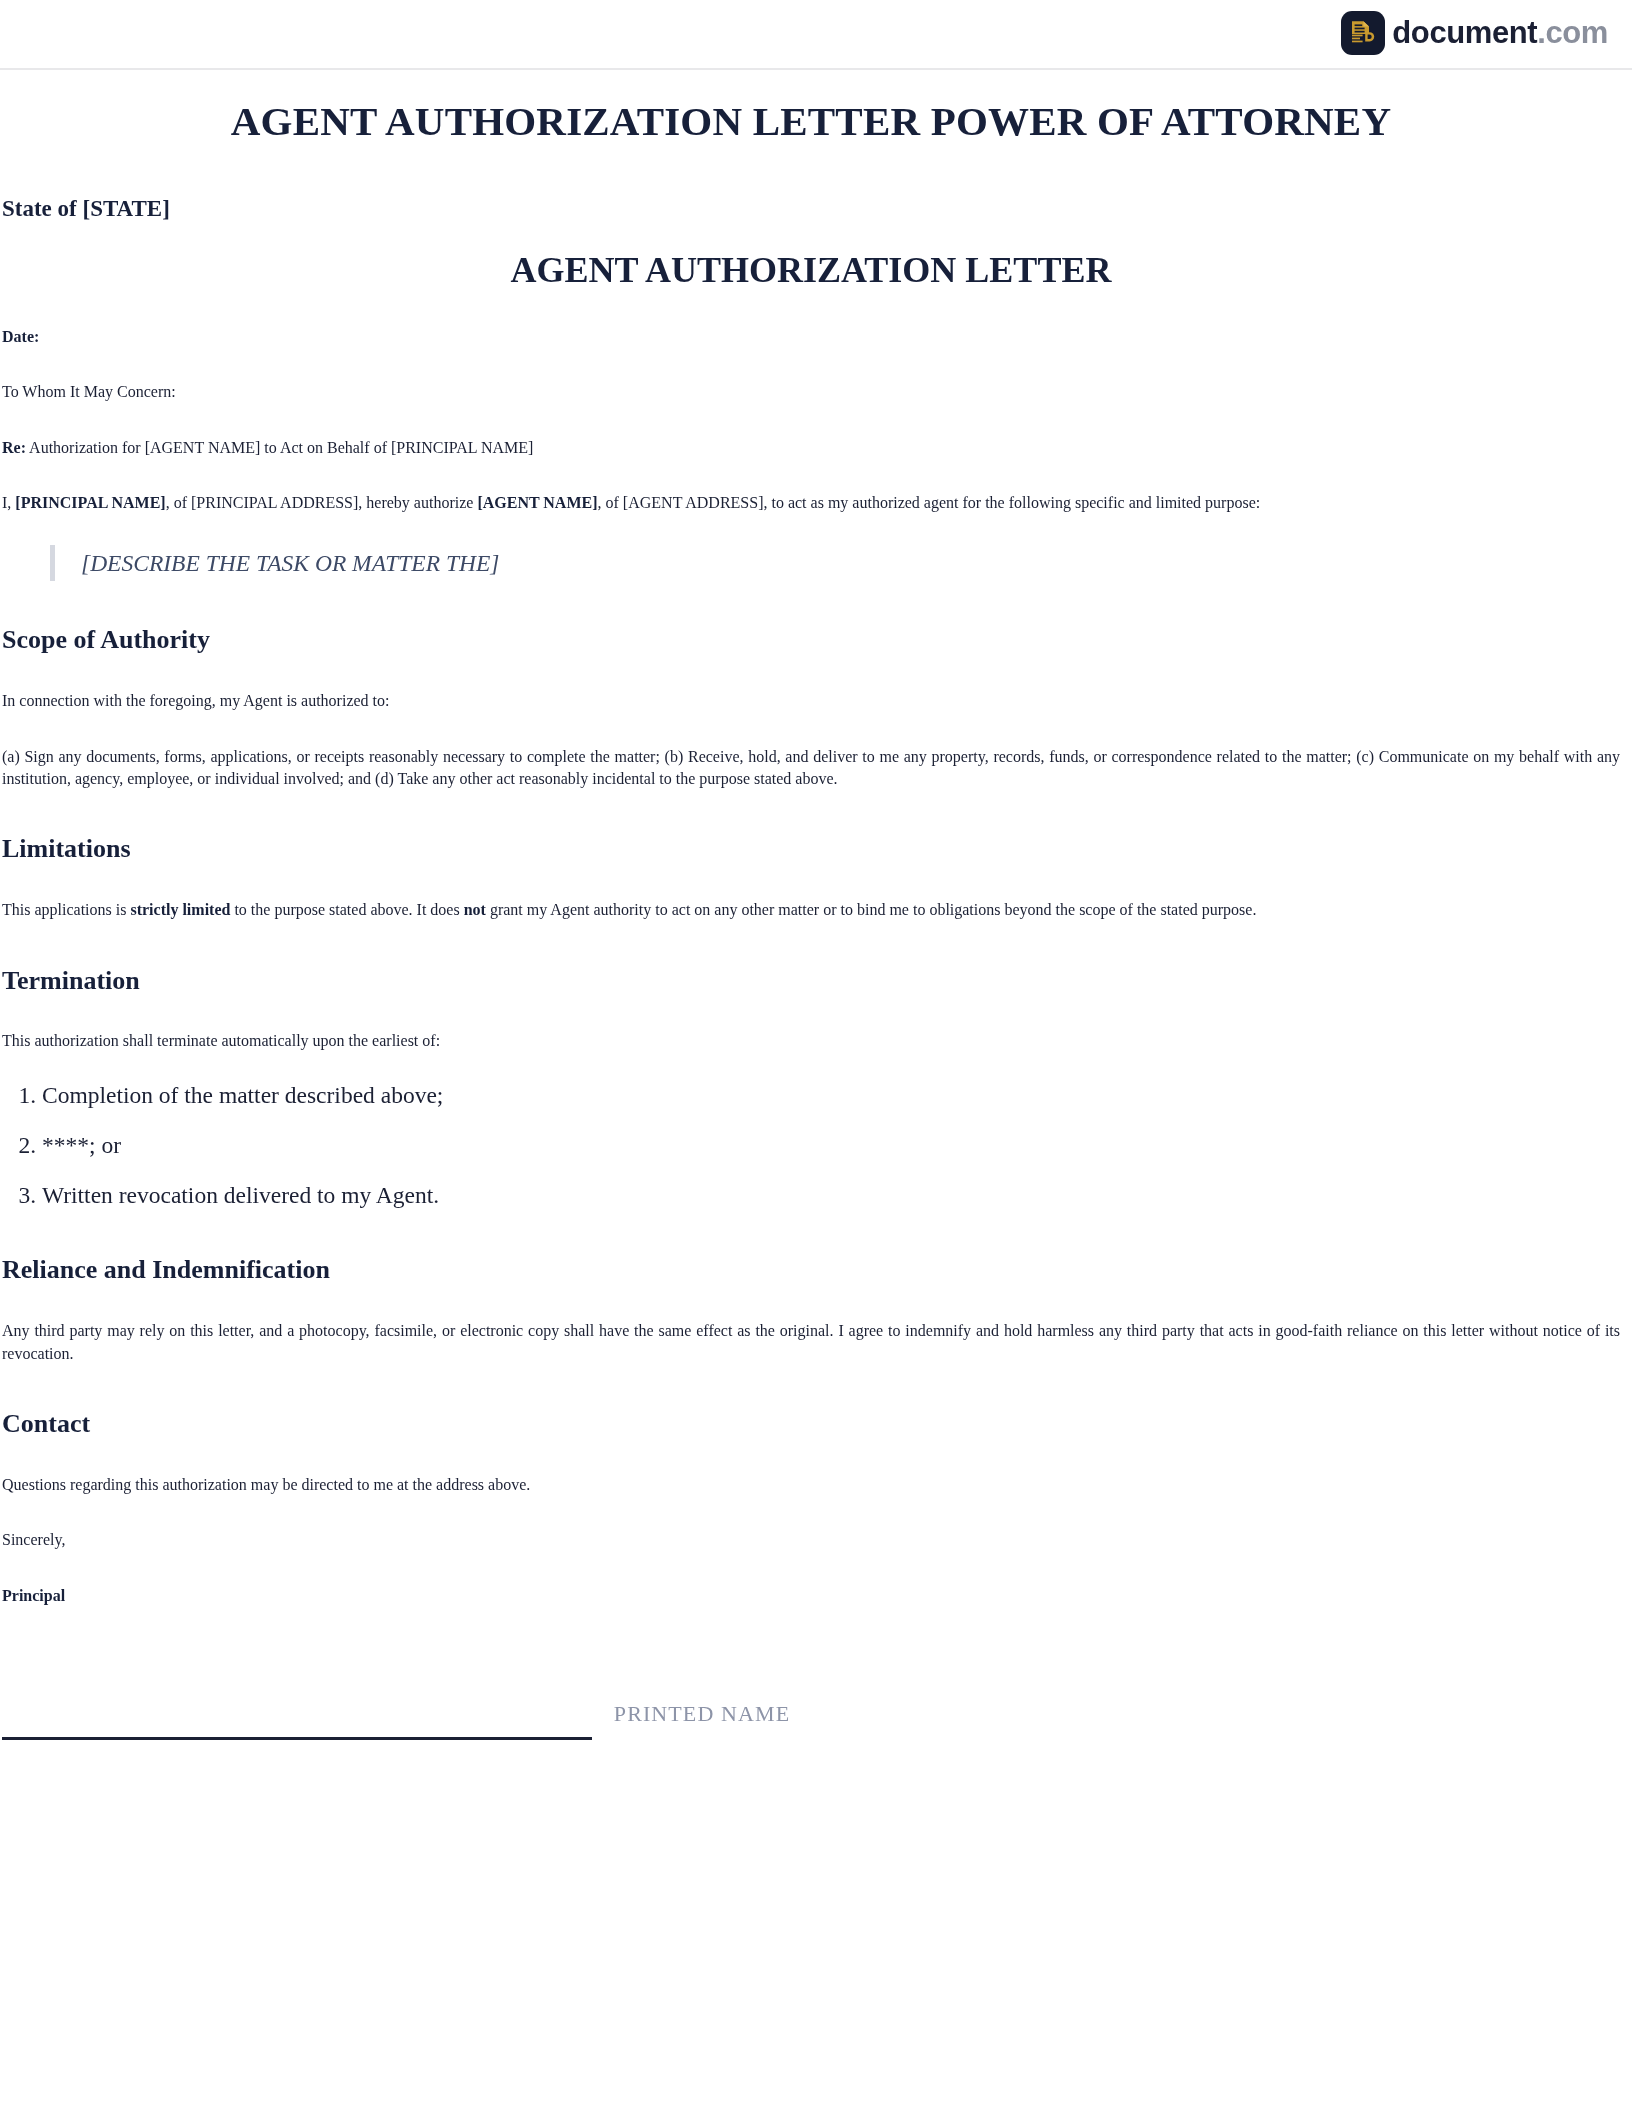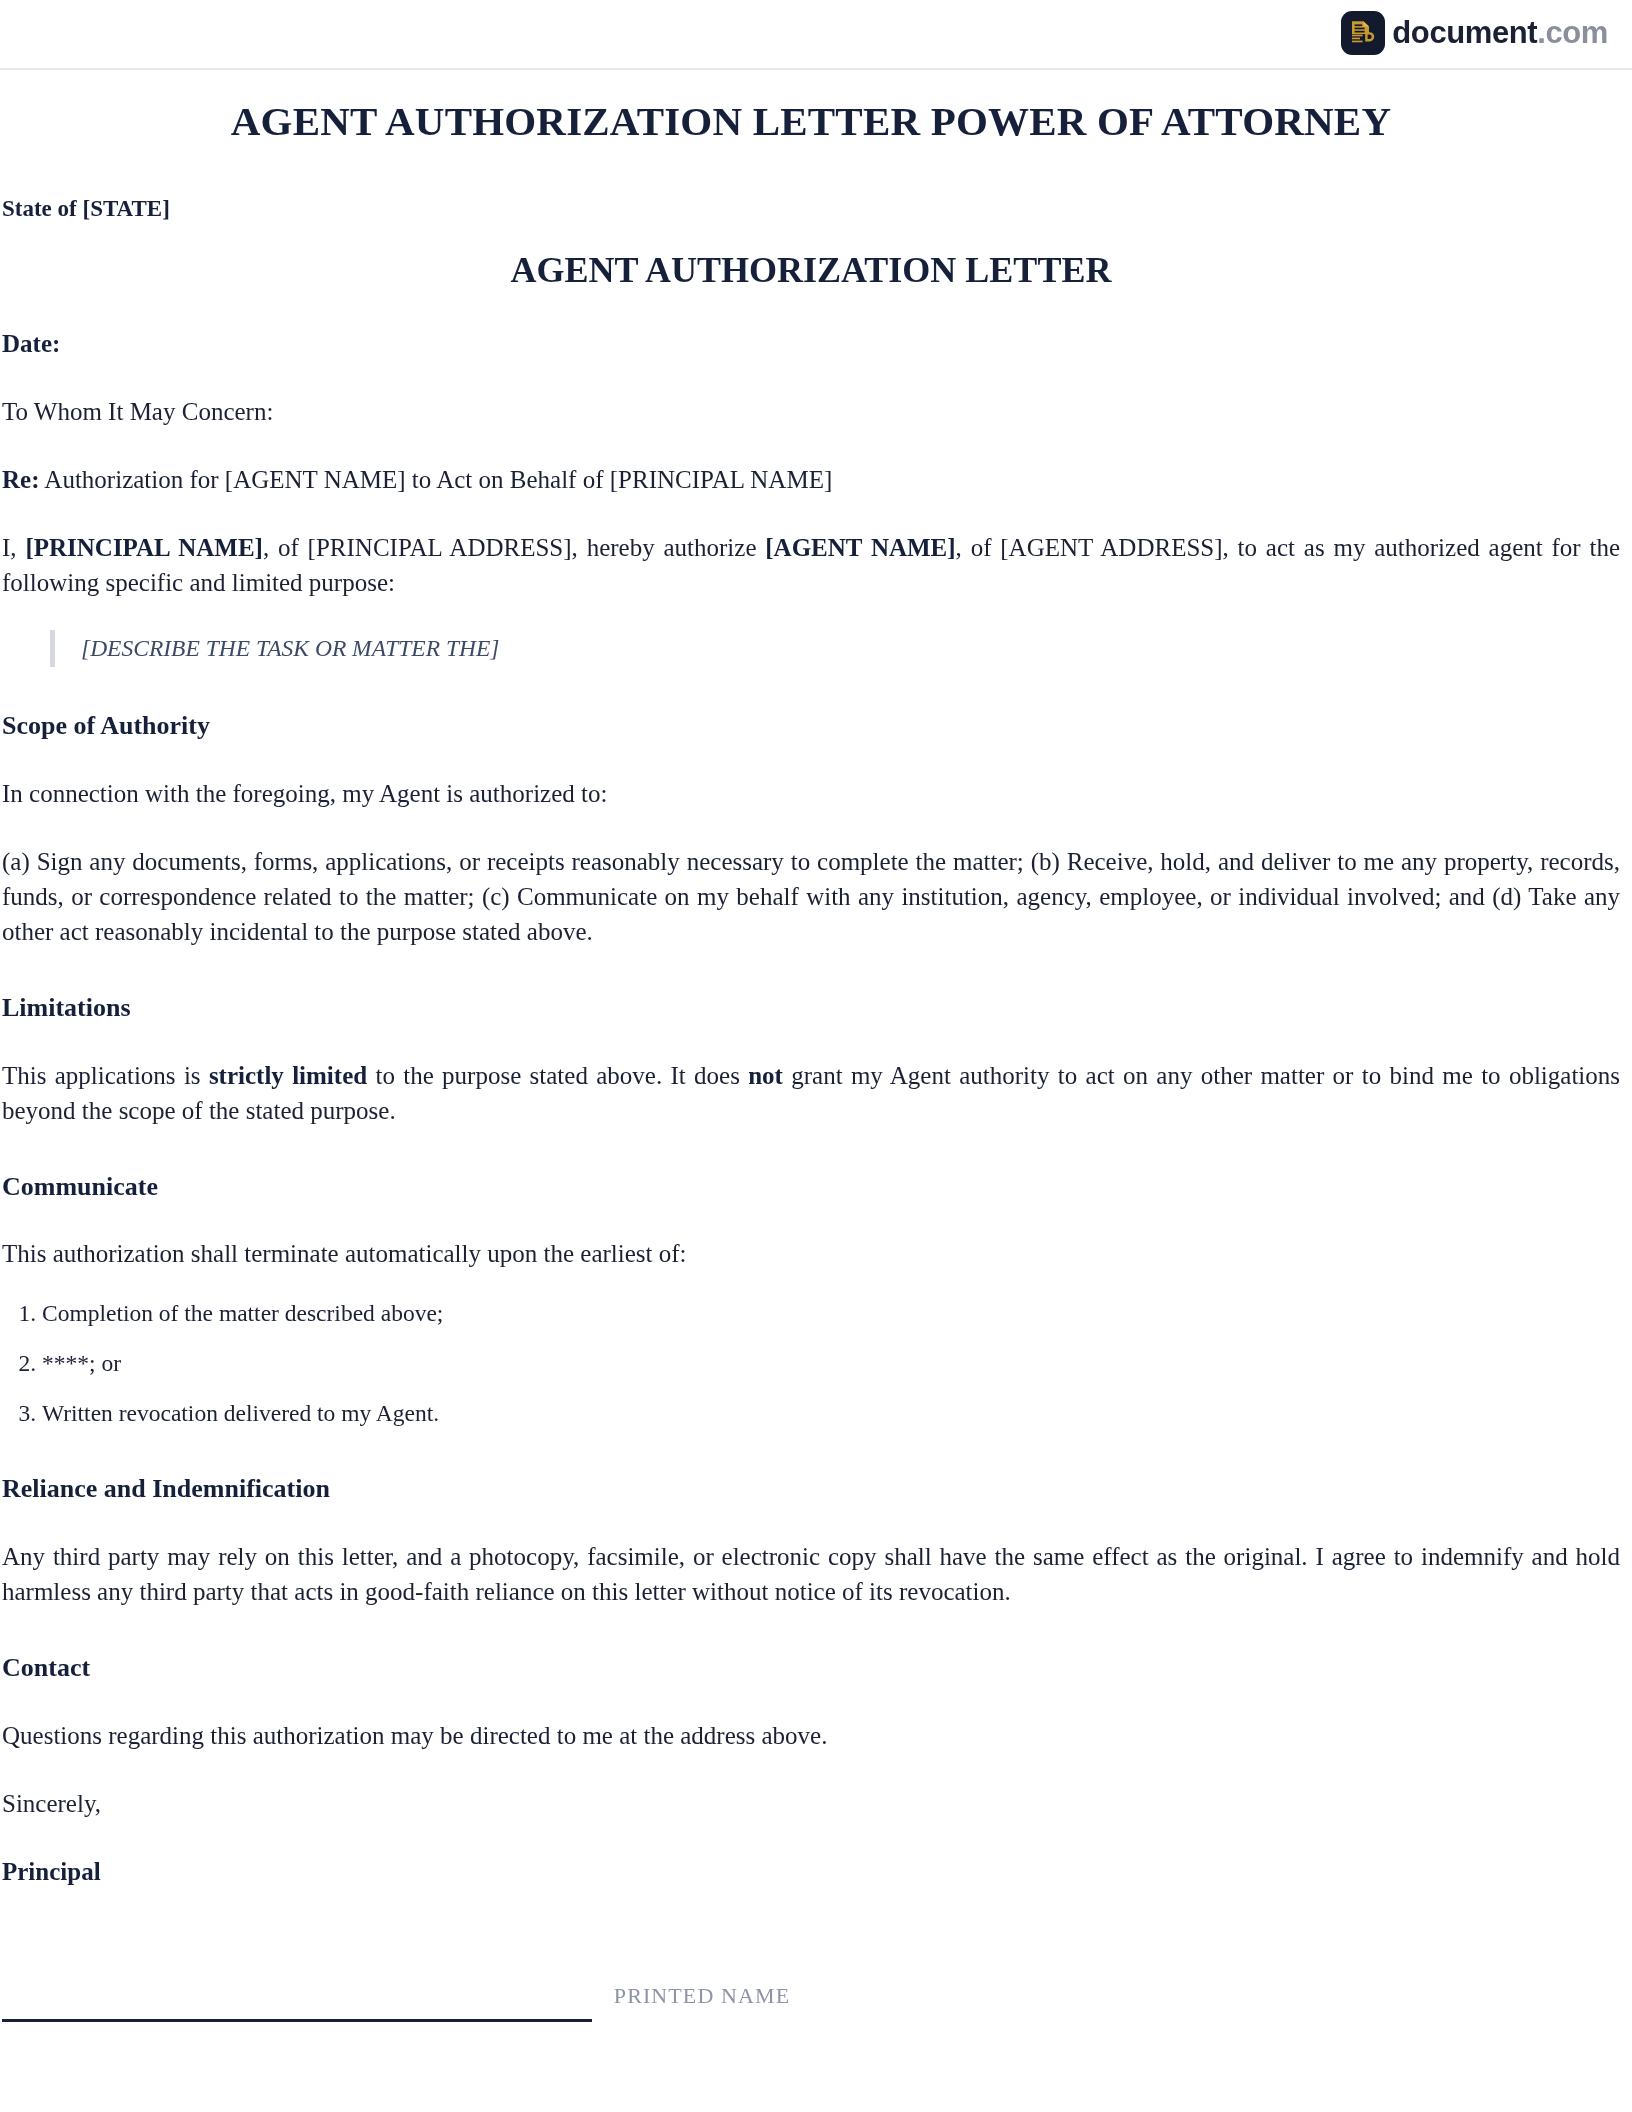--- a/index.html
+++ b/index.html
@@ -82,21 +82,21 @@
   h2.doc-subtitle {
     font-size: 36px;
     font-weight: 700;
     text-align: center;
     margin: 26px 0 0 0;
     line-height: 1.25;
     color: #17203a;
   }
 
   p.para {
-    font-size: 25px;
+    font-size: 16px;
     line-height: 1.40;
     margin: 33px 0 0 0;
     text-align: justify;
     color: #1b2034;
   }
   p.para.flush { text-align: left; }
   p.para b, p.para strong { font-weight: 700; color: #17203a; }
 
   .blockquote {
     margin: 30px 0 0 0;
@@ -201,21 +201,21 @@
       <span class="q-text">[DESCRIBE THE TASK OR MATTER THE]</span>
     </div>
 
     <h3 class="sec-head">Scope of Authority</h3>
     <p class="para flush">In connection with the foregoing, my Agent is authorized to:</p>
     <p class="para">(a) Sign any documents, forms, applications, or receipts reasonably necessary to complete the matter; (b) Receive, hold, and deliver to me any property, records, funds, or correspondence related to the matter; (c) Communicate on my behalf with any institution, agency, employee, or individual involved; and (d) Take any other act reasonably incidental to the purpose stated above.</p>
 
     <h3 class="sec-head">Limitations</h3>
     <p class="para"><span>This applications is </span><b>strictly limited</b><span> to the purpose stated above. It does </span><b>not</b><span> grant my Agent authority to act on any other matter or to bind me to obligations beyond the scope of the stated purpose.</span></p>
 
-    <h3 class="sec-head">Communicate</h3>
+    <h3 class="sec-head">Termination</h3>
     <p class="para flush">This authorization shall terminate automatically upon the earliest of:</p>
     <ol class="term-list">
       <li>Completion of the matter described above;</li>
       <li>****; or</li>
       <li>Written revocation delivered to my Agent.</li>
     </ol>
 
     <h3 class="sec-head">Reliance and Indemnification</h3>
     <p class="para">Any third party may rely on this letter, and a photocopy, facsimile, or electronic copy shall have the same effect as the original. I agree to indemnify and hold harmless any third party that acts in good-faith reliance on this letter without notice of its revocation.</p>
 

